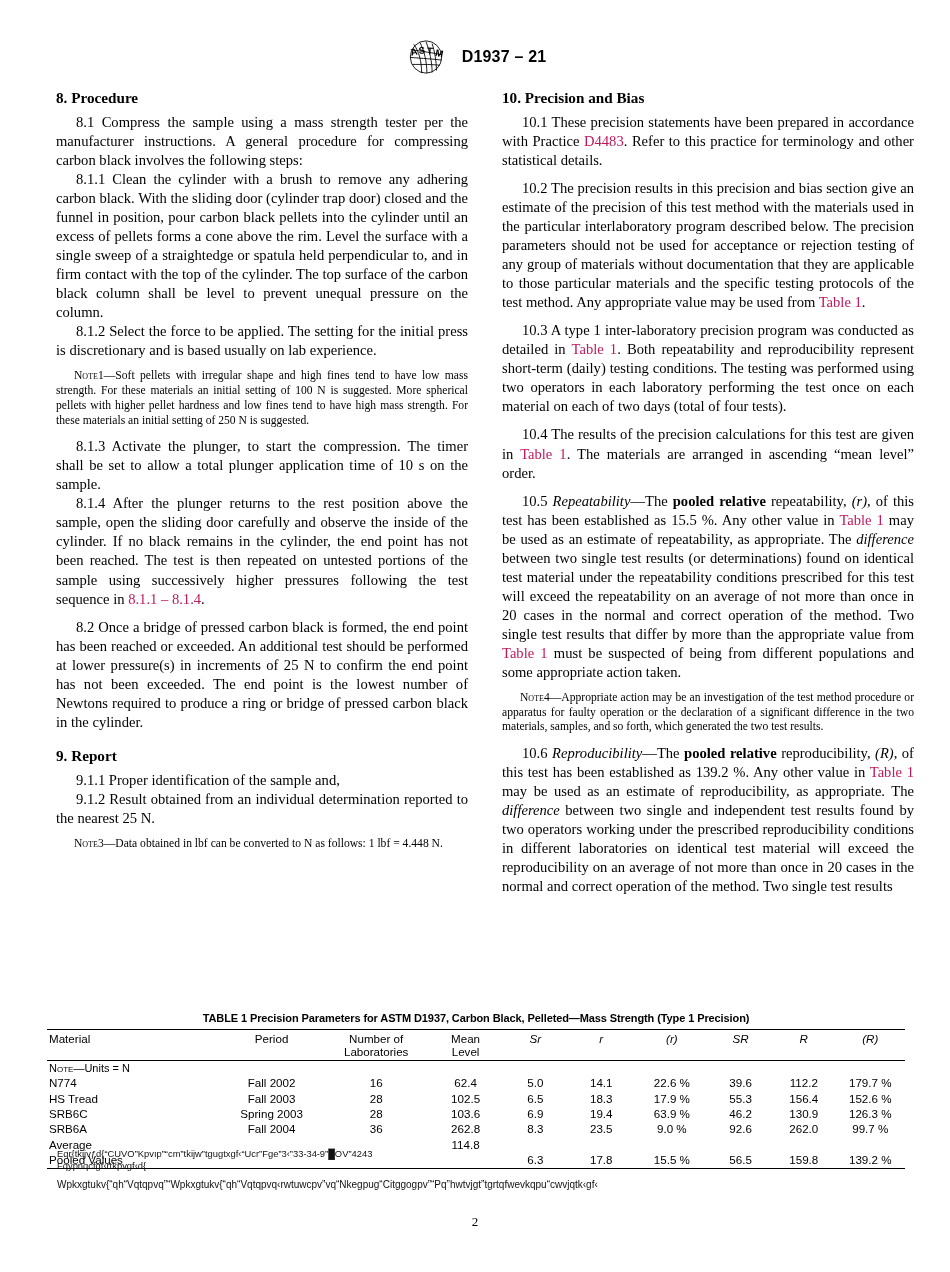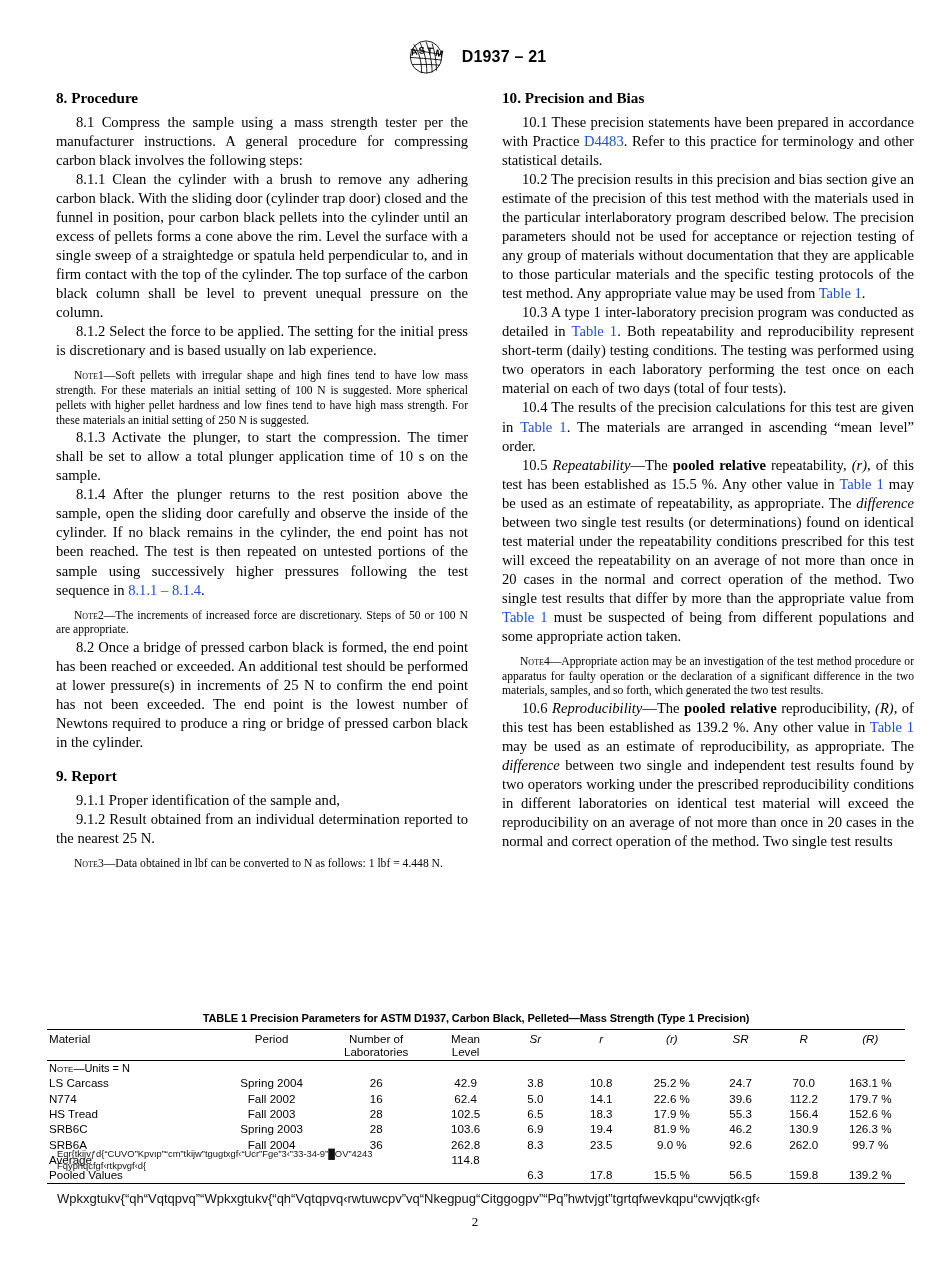--- a/index.html
+++ b/index.html
@@ -67,36 +67,36 @@
 
   p.para {
     margin: 0;
     padding: 0;
     font-size: 14.6px;
     line-height: 1.305;
     text-align: justify;
     text-indent: 20px;
     hyphens: auto;
   }
-  p.gap { }
+  p.gap { margin-top: 9px; }
 
   p.note {
     margin: 9px 0 0 0;
     padding: 0;
     font-size: 11.6px;
     line-height: 1.27;
     text-align: justify;
     text-indent: 18px;
     hyphens: auto;
   }
   .note-label {
     font-variant: small-caps;
     font-size: 11.6px;
   }
-  .xref { color: #1d4ed8; }
+  .xref { color: #be185d; }
   .ital { font-style: italic; }
   .bold { font-weight: bold; }
 
   
   .table-wrap {
     position: absolute;
     top: 1012px;
     left: 47px;
     width: 858px;
   }
@@ -191,24 +191,24 @@
     white-space: nowrap;
   }
   .footer-line2 {
     font-family: "Liberation Sans", sans-serif;
     font-size: 9.4px;
     line-height: 1.28;
     white-space: nowrap;
   }
   .footer-line3 {
     font-family: "Liberation Sans", sans-serif;
-    font-size: 13px;
+    font-size: 10px;
     line-height: 1.3;
     white-space: nowrap;
-    margin-top: 19px;
+    margin-top: 6px;
   }
 </style>
 </head>
 <body>
 
 <div class="page-header">
   <svg class="astm-logo" viewBox="0 0 100 78" aria-hidden="true">
     <g fill="none" stroke="#000" stroke-width="2">
       <ellipse cx="50" cy="39" rx="36" ry="37"></ellipse>
       <path d="M22 10 C 34 26, 40 50, 40 76"></path>
@@ -240,23 +240,20 @@
     <p class="para">8.1.2 Select the force to be applied. The setting for the initial press is discretionary and is based usually on lab experience.</p>
 
     <p class="note">
       <span class="note-label">Note</span><span>1</span><span>—Soft pellets with irregular shape and high fines tend to have low mass strength. For these materials an initial setting of 100 N is suggested. More spherical pellets with higher pellet hardness and low fines tend to have high mass strength. For these materials an initial setting of 250 N is suggested.</span>
     </p>
 
     <p class="para gap">8.1.3 Activate the plunger, to start the compression. The timer shall be set to allow a total plunger application time of 10 s on the sample.</p>
 
     <p class="para"><span>8.1.4 After the plunger returns to the rest position above the sample, open the sliding door carefully and observe the inside of the cylinder. If no black remains in the cylinder, the end point has not been reached. The test is then repeated on untested portions of the sample using successively higher pressures following the test sequence in </span><span class="xref">8.1.1 – 8.1.4</span><span>.</span></p>
 
-    <p class="note">
-      <span class="note-label">Note</span><span>2</span><span>—The increments of increased force are discretionary. Steps of 50 or 100 N are appropriate.</span>
-    </p>
 
     <p class="para gap">8.2  Once a bridge of pressed carbon black is formed, the end point has been reached or exceeded. An additional test should be performed at lower pressure(s) in increments of 25 N to confirm the end point has not been exceeded. The end point is the lowest number of Newtons required to produce a ring or bridge of pressed carbon black in the cylinder.</p>
 
     <h2 class="sec-head spaced">9.  Report</h2>
 
     <p class="para">9.1.1  Proper identification of the sample and,</p>
     <p class="para">9.1.2 Result obtained from an individual determination reported to the nearest 25 N.</p>
 
     <p class="note">
       <span class="note-label">Note</span><span>3</span><span>—Data obtained in lbf can be converted to N as follows: 1 lbf = 4.448 N.</span>
@@ -319,32 +316,20 @@
         <th class="ital"><span>r</span><span class="l2"></span></th>
         <th class="ital"><span>(r)</span><span class="l2"></span></th>
         <th class="ital"><span>SR</span><span class="l2"></span></th>
         <th class="ital"><span>R</span><span class="l2"></span></th>
         <th class="ital"><span>(R)</span><span class="l2"></span></th>
       </tr>
     </thead>
 
     <tbody class="tbody-main">
       <tr>
-        <td class="left">LS Carcass</td>
-        <td>Spring 2004</td>
-        <td>26</td>
-        <td>42.9</td>
-        <td>3.8</td>
-        <td>10.8</td>
-        <td>25.2 %</td>
-        <td>24.7</td>
-        <td>70.0</td>
-        <td>163.1 %</td>
-      </tr>
-      <tr>
         <td class="left">N774</td>
         <td>Fall 2002</td>
         <td>16</td>
         <td>62.4</td>
         <td>5.0</td>
         <td>14.1</td>
         <td>22.6 %</td>
         <td>39.6</td>
         <td>112.2</td>
         <td>179.7 %</td>
@@ -361,21 +346,21 @@
         <td>156.4</td>
         <td>152.6 %</td>
       </tr>
       <tr>
         <td class="left">SRB6C</td>
         <td>Spring 2003</td>
         <td>28</td>
         <td>103.6</td>
         <td>6.9</td>
         <td>19.4</td>
-        <td>81.9 %</td>
+        <td>63.9 %</td>
         <td>46.2</td>
         <td>130.9</td>
         <td>126.3 %</td>
       </tr>
       <tr>
         <td class="left">SRB6A</td>
         <td>Fall 2004</td>
         <td>36</td>
         <td>262.8</td>
         <td>8.3</td>

